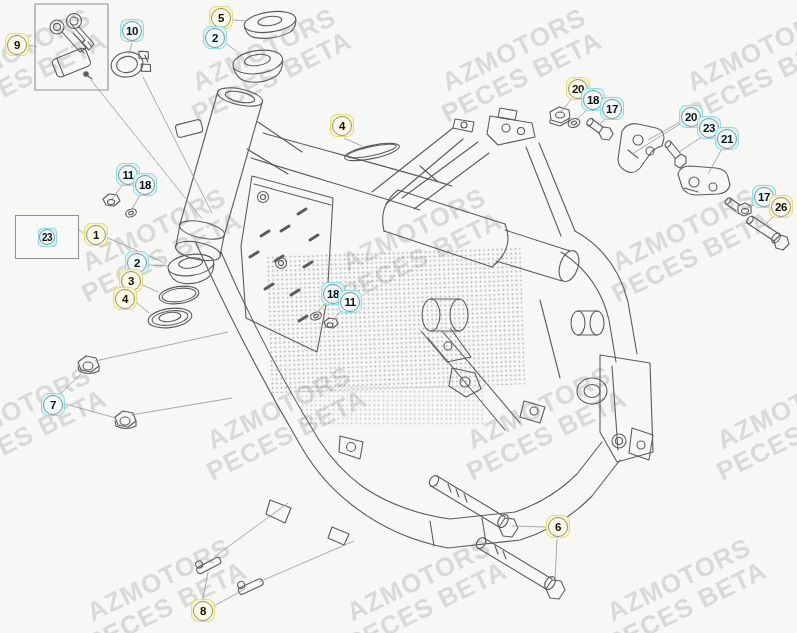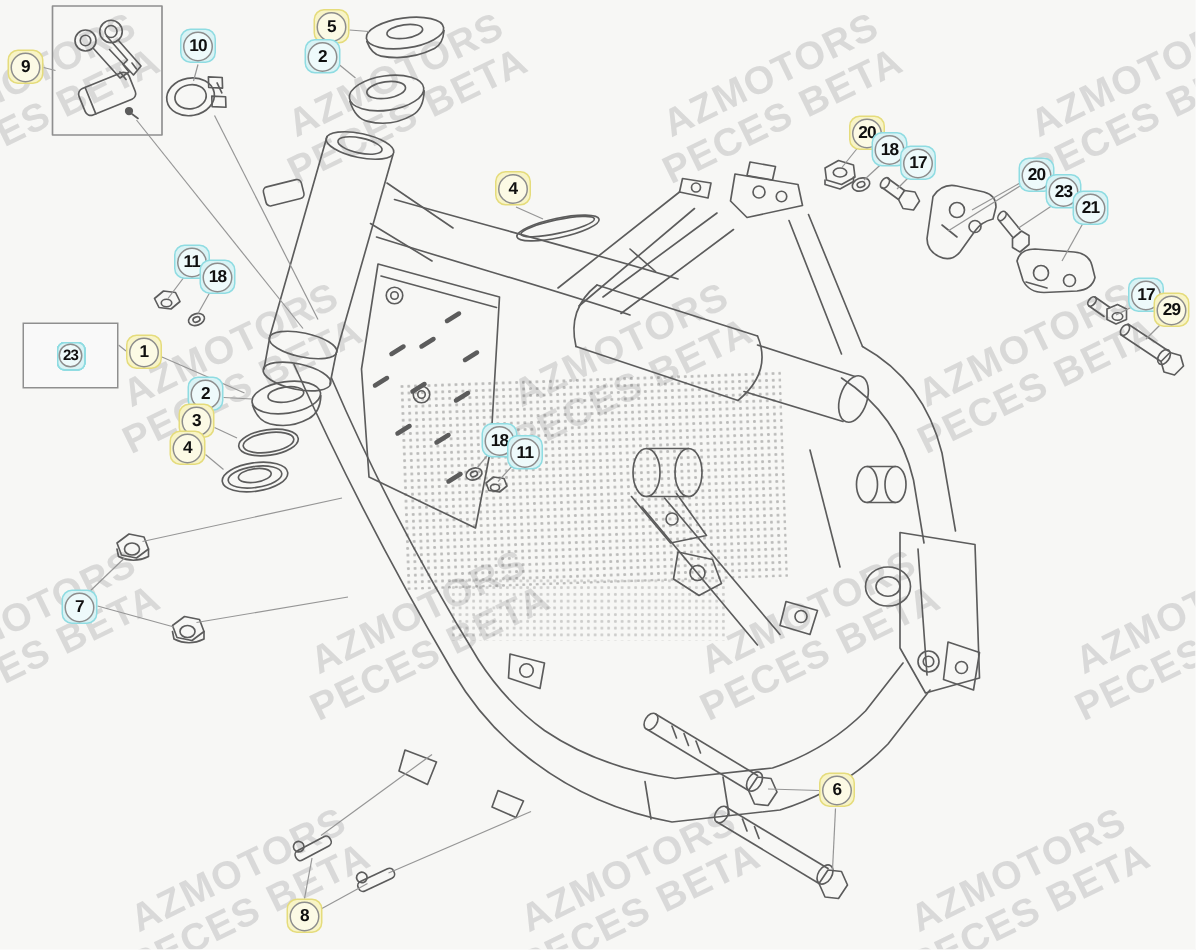--- a/index.html
+++ b/index.html
@@ -461,21 +461,21 @@
   <div class="badge cyan" style="left:697px;top:116px">
       <span class="ring">23</span>
     </div>
   <div class="badge cyan" style="left:715px;top:127px">
       <span class="ring">21</span>
     </div>
   <div class="badge cyan" style="left:752px;top:185px">
       <span class="ring">17</span>
     </div>
   <div class="badge yellow" style="left:769px;top:195px">
-      <span class="ring">29</span>
+      <span class="ring">26</span>
     </div>
   <div class="badge cyan" style="left:116px;top:163px">
       <span class="ring">11</span>
     </div>
   <div class="badge cyan" style="left:133px;top:173px">
       <span class="ring">18</span>
     </div>
   <div class="badge yellow" style="left:84px;top:223px">
       <span class="ring">1</span>
     </div>

